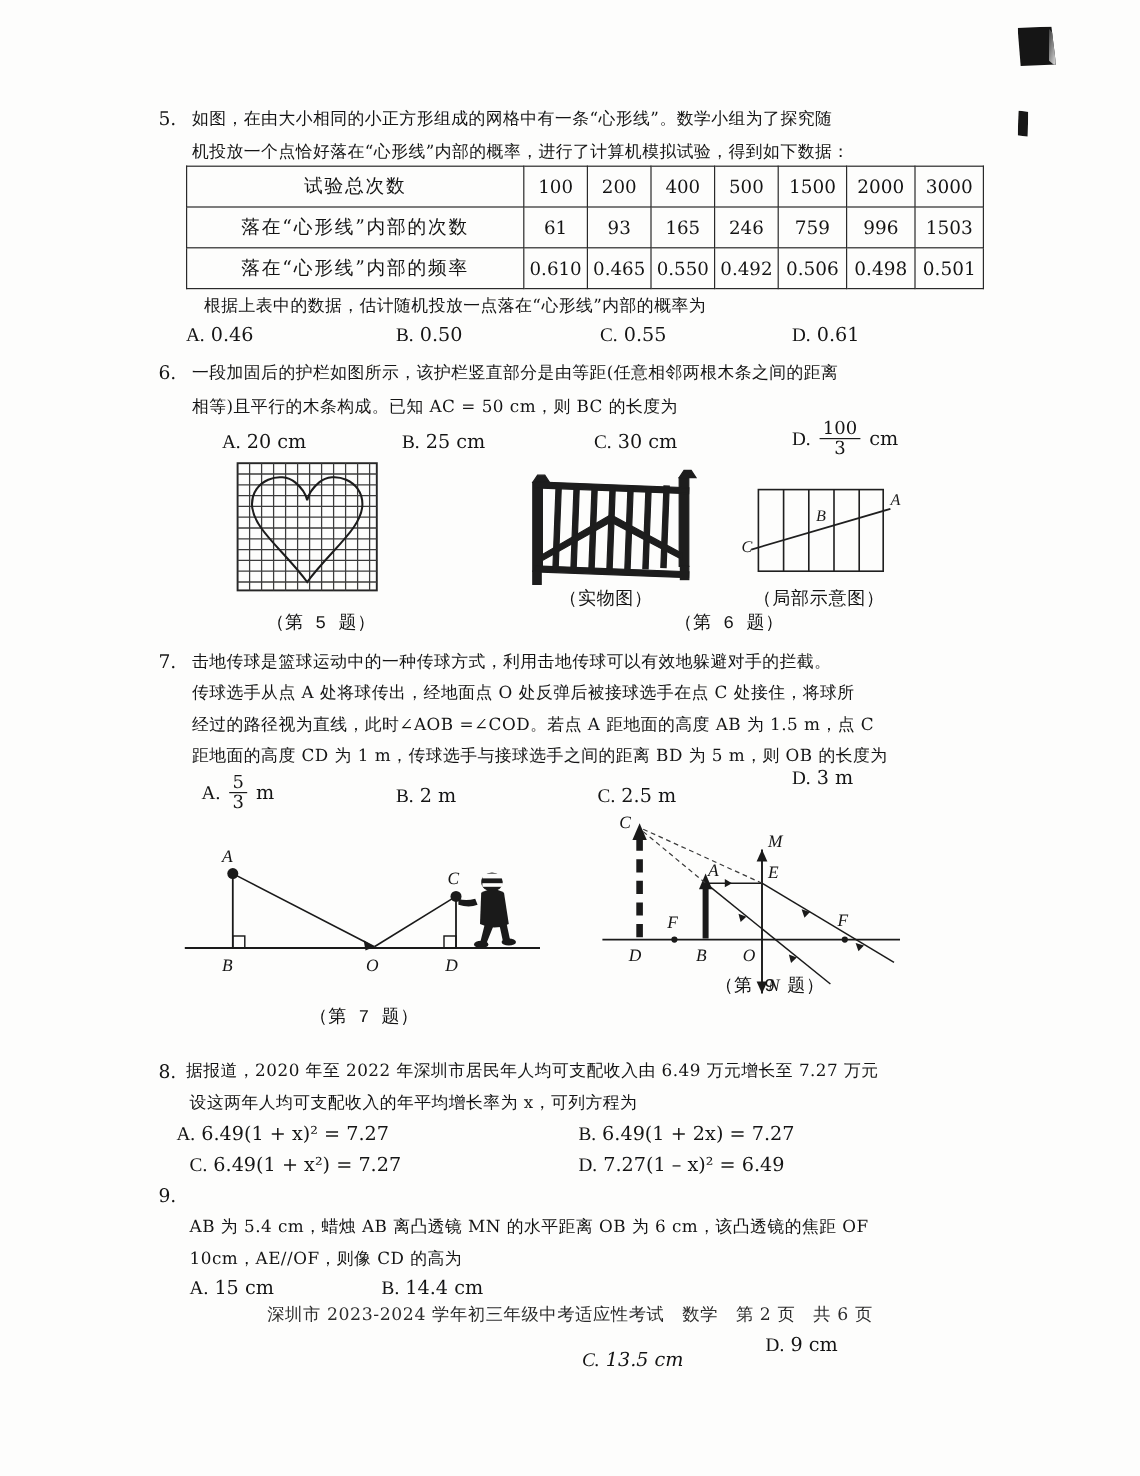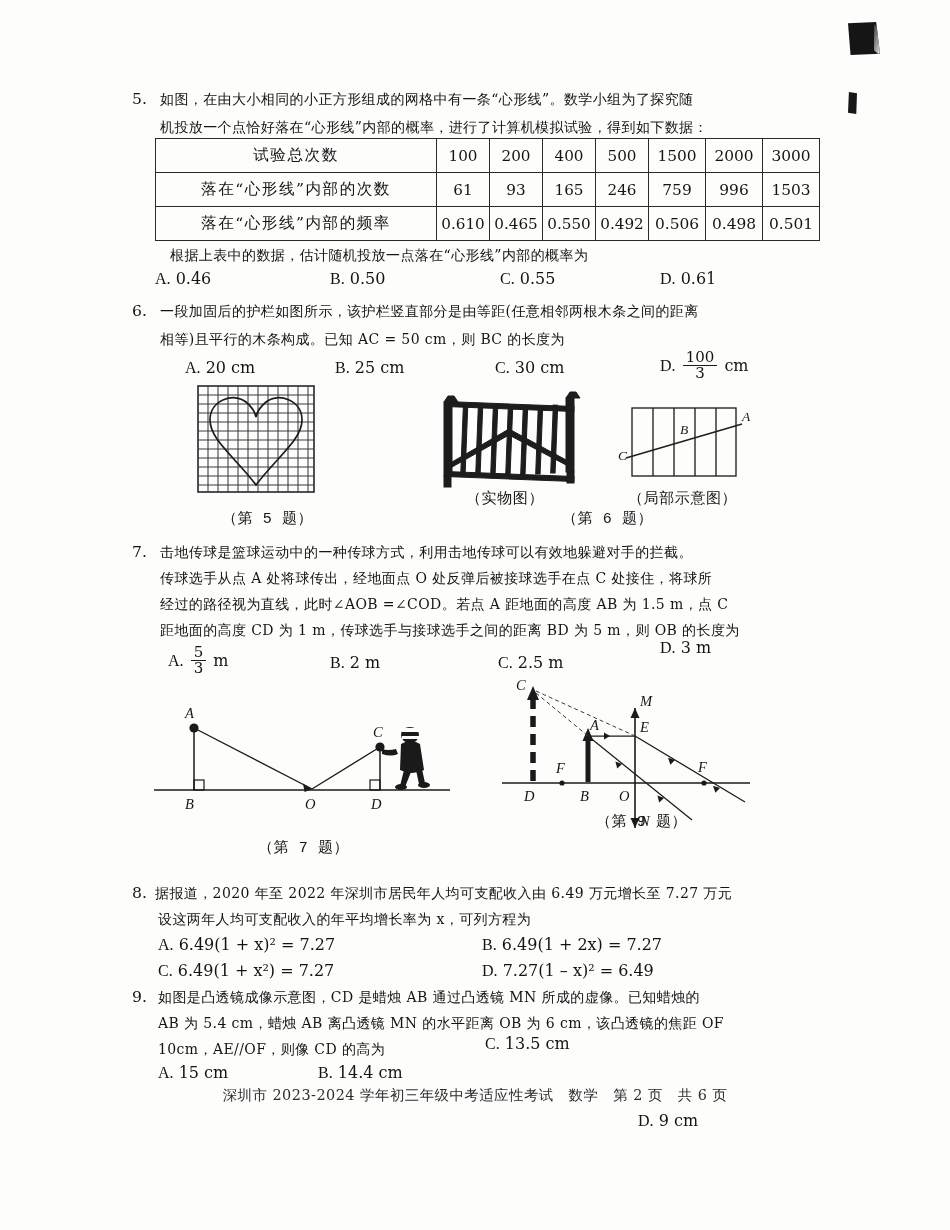--- a/index.html
+++ b/index.html
@@ -393,51 +393,50 @@
       <text x="206" y="104" font-family="Liberation Serif, serif" font-size="14.5" font-style="italic" fill="#151515">F</text>
       <text x="148" y="158" font-family="Liberation Serif, serif" font-size="14.5" font-style="italic" fill="#151515">N</text>
     </svg>
   </div>
   <div class="cap" style="left:596px; top:812px;">（第 9 题）</div>
 
   <div class="qnum" style="left:132px; top:878px;">8.</div>
   <div class="qline" style="left:155px; top:878px;">据报道，2020 年至 2022 年深圳市居民年人均可支配收入由 6.49 万元增长至 7.27 万元</div>
   <div class="qline" style="left:158px; top:904px;">设这两年人均可支配收入的年平均增长率为 x，可列方程为</div>
 
-  <div class="opt" style="left:158px; top:932px;">
+  <div class="opt" style="left:147px; top:932px;">
     <span class="lbl">A.</span>
     <span>6.49(1 + x)² = 7.27</span>
   </div>
   <div class="opt" style="left:482px; top:932px;">
     <span class="lbl">B.</span>
     <span>6.49(1 + 2x) = 7.27</span>
   </div>
   <div class="opt" style="left:158px; top:958px;text-align:center;">
     <span class="lbl">C.</span>
     <span>6.49(1 + x²) = 7.27</span>
   </div>
   <div class="opt" style="left:482px; top:958px;">
     <span class="lbl">D.</span>
     <span>7.27(1 – x)² = 6.49</span>
   </div>
 
   <div class="qnum" style="left:132px; top:982px;">9.</div>
-  <div class="qline" style="left:158px; top:982px;">如图是凸透镜成像示意图，CD 是蜡烛 AB 通过凸透镜 MN 所成的虚像。已知蜡烛的</div>
   <div class="qline" style="left:158px; top:1008px;">AB 为 5.4 cm，蜡烛 AB 离凸透镜 MN 的水平距离 OB 为 6 cm，该凸透镜的焦距 OF</div>
   <div class="qline" style="left:158px; top:1034px;">10cm，AE//OF，则像 CD 的高为</div>
 
   <div class="opt" style="left:158px; top:1060px;">
     <span class="lbl">A.</span>
     <span>15 cm</span>
   </div>
   <div class="opt" style="left:318px; top:1060px;">
     <span class="lbl">B.</span>
     <span>14.4 cm</span>
   </div>
-  <div class="opt" style="left:485px; top:1031px;">
+  <div class="opt" style="left:485px; top:1120px;font-style:italic;">
     <span class="lbl">C.</span>
     <span>13.5 cm</span>
   </div>
   <div class="opt" style="left:638px; top:1060px;margin-top:48px;">
     <span class="lbl">D.</span>
     <span>9 cm</span>
   </div>
 
   <div class="footer">深圳市 2023-2024 学年初三年级中考适应性考试　数学　第 2 页　共 6 页</div>
 

